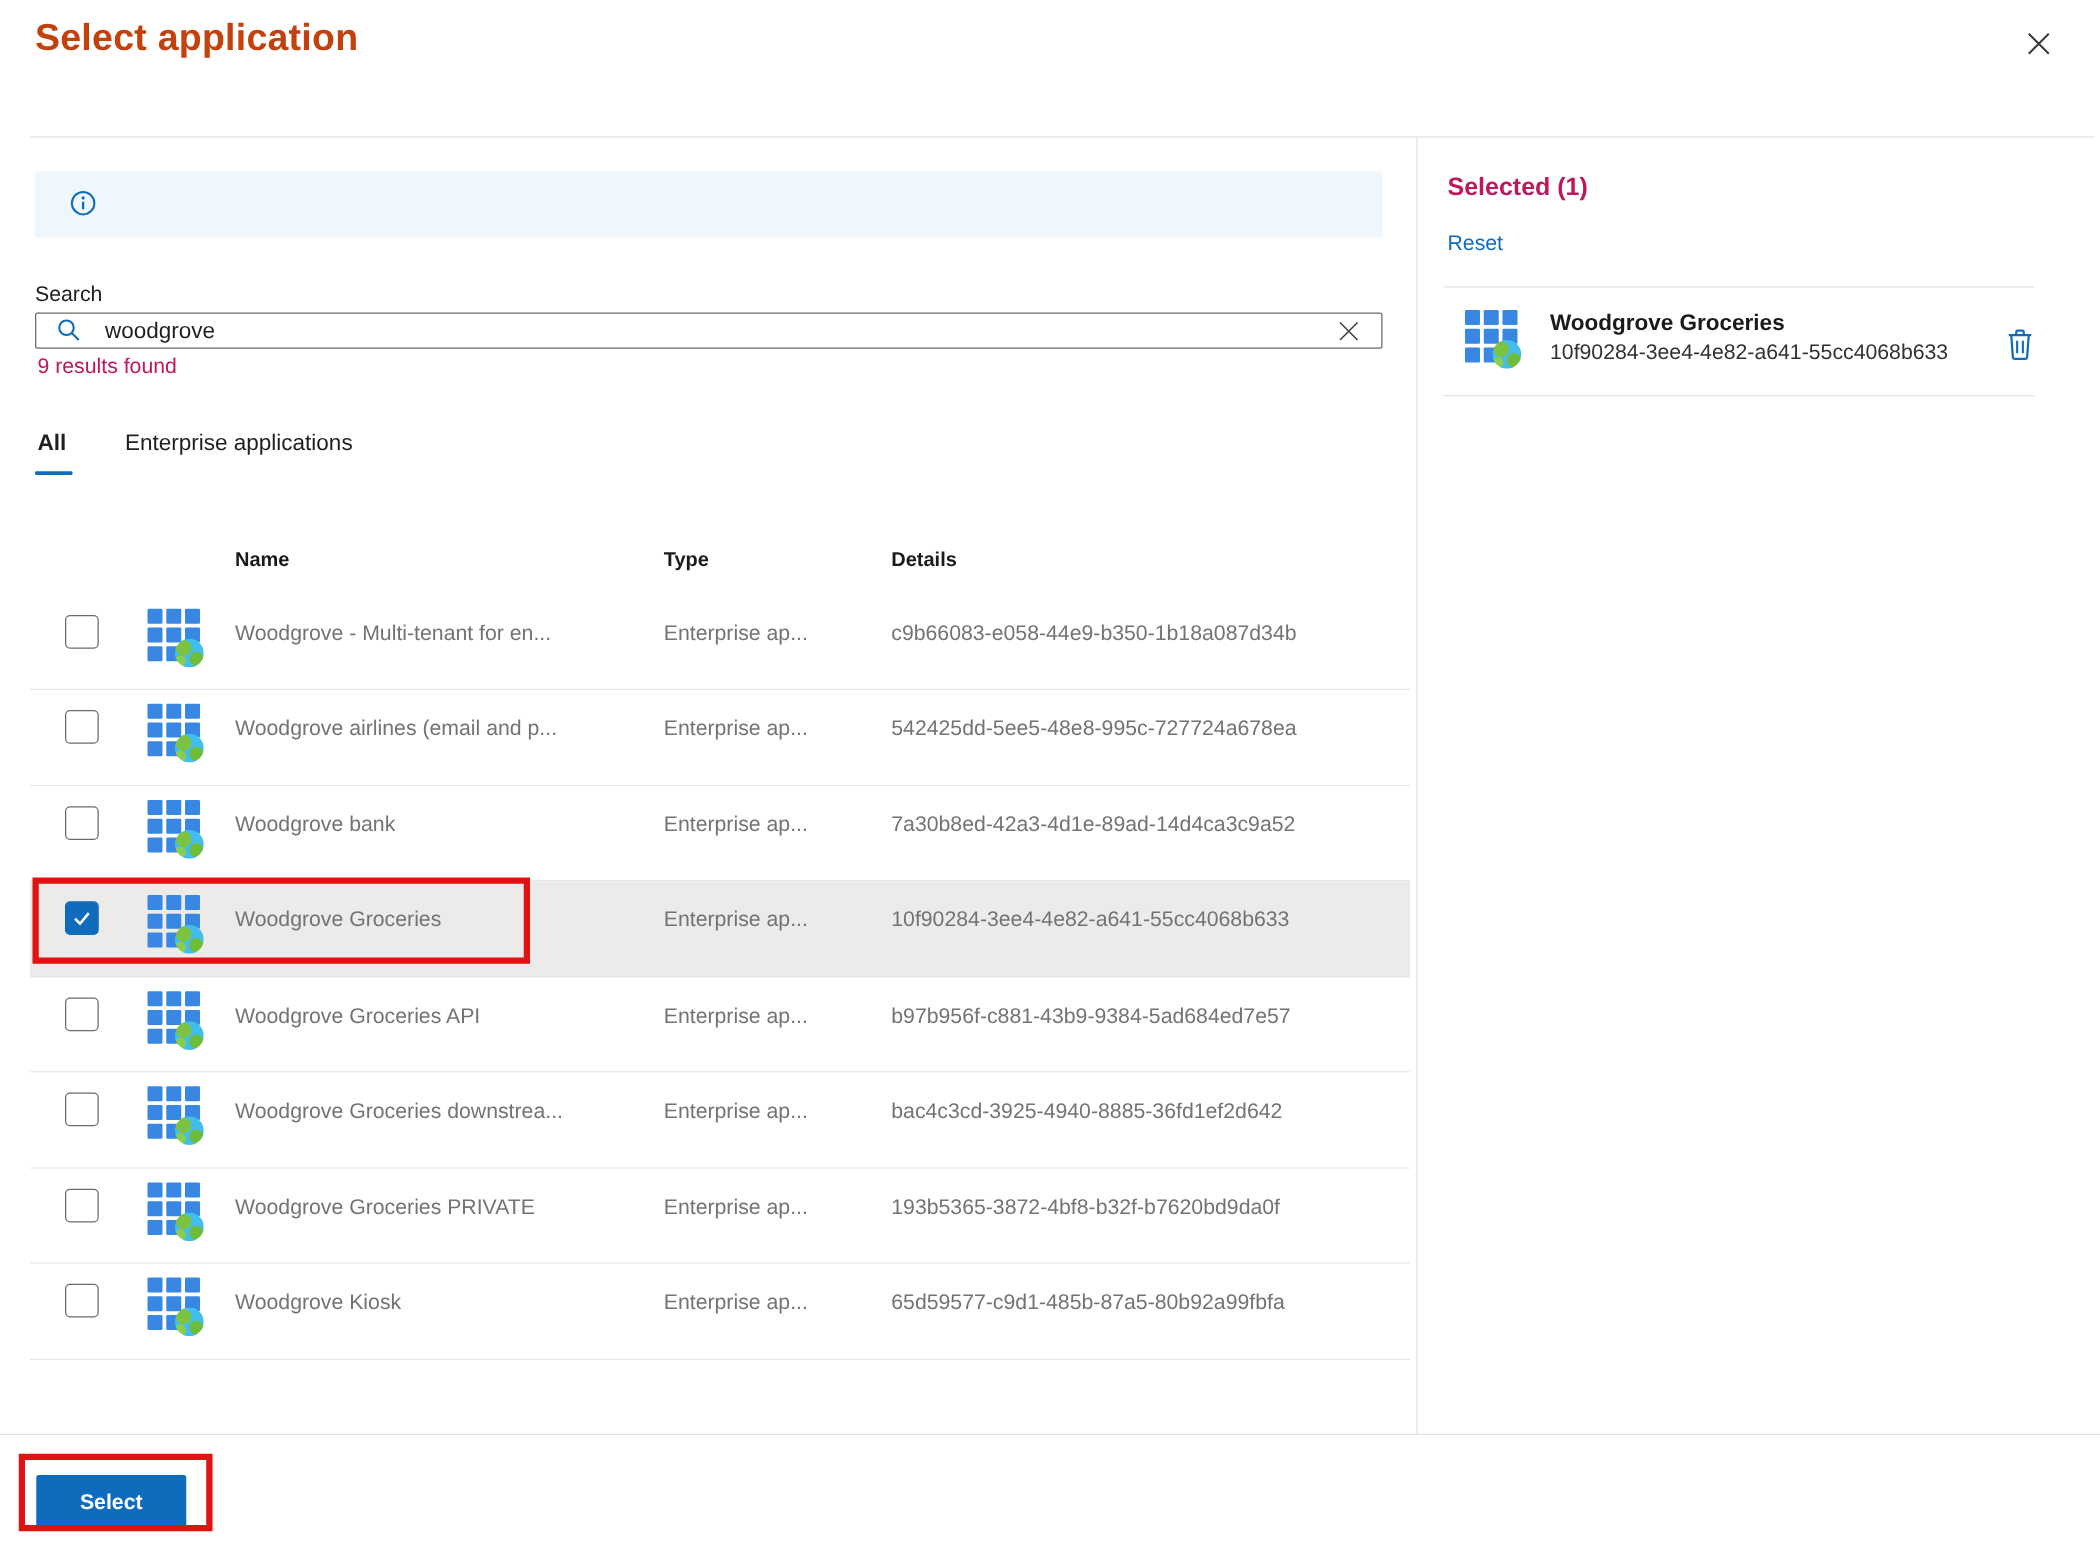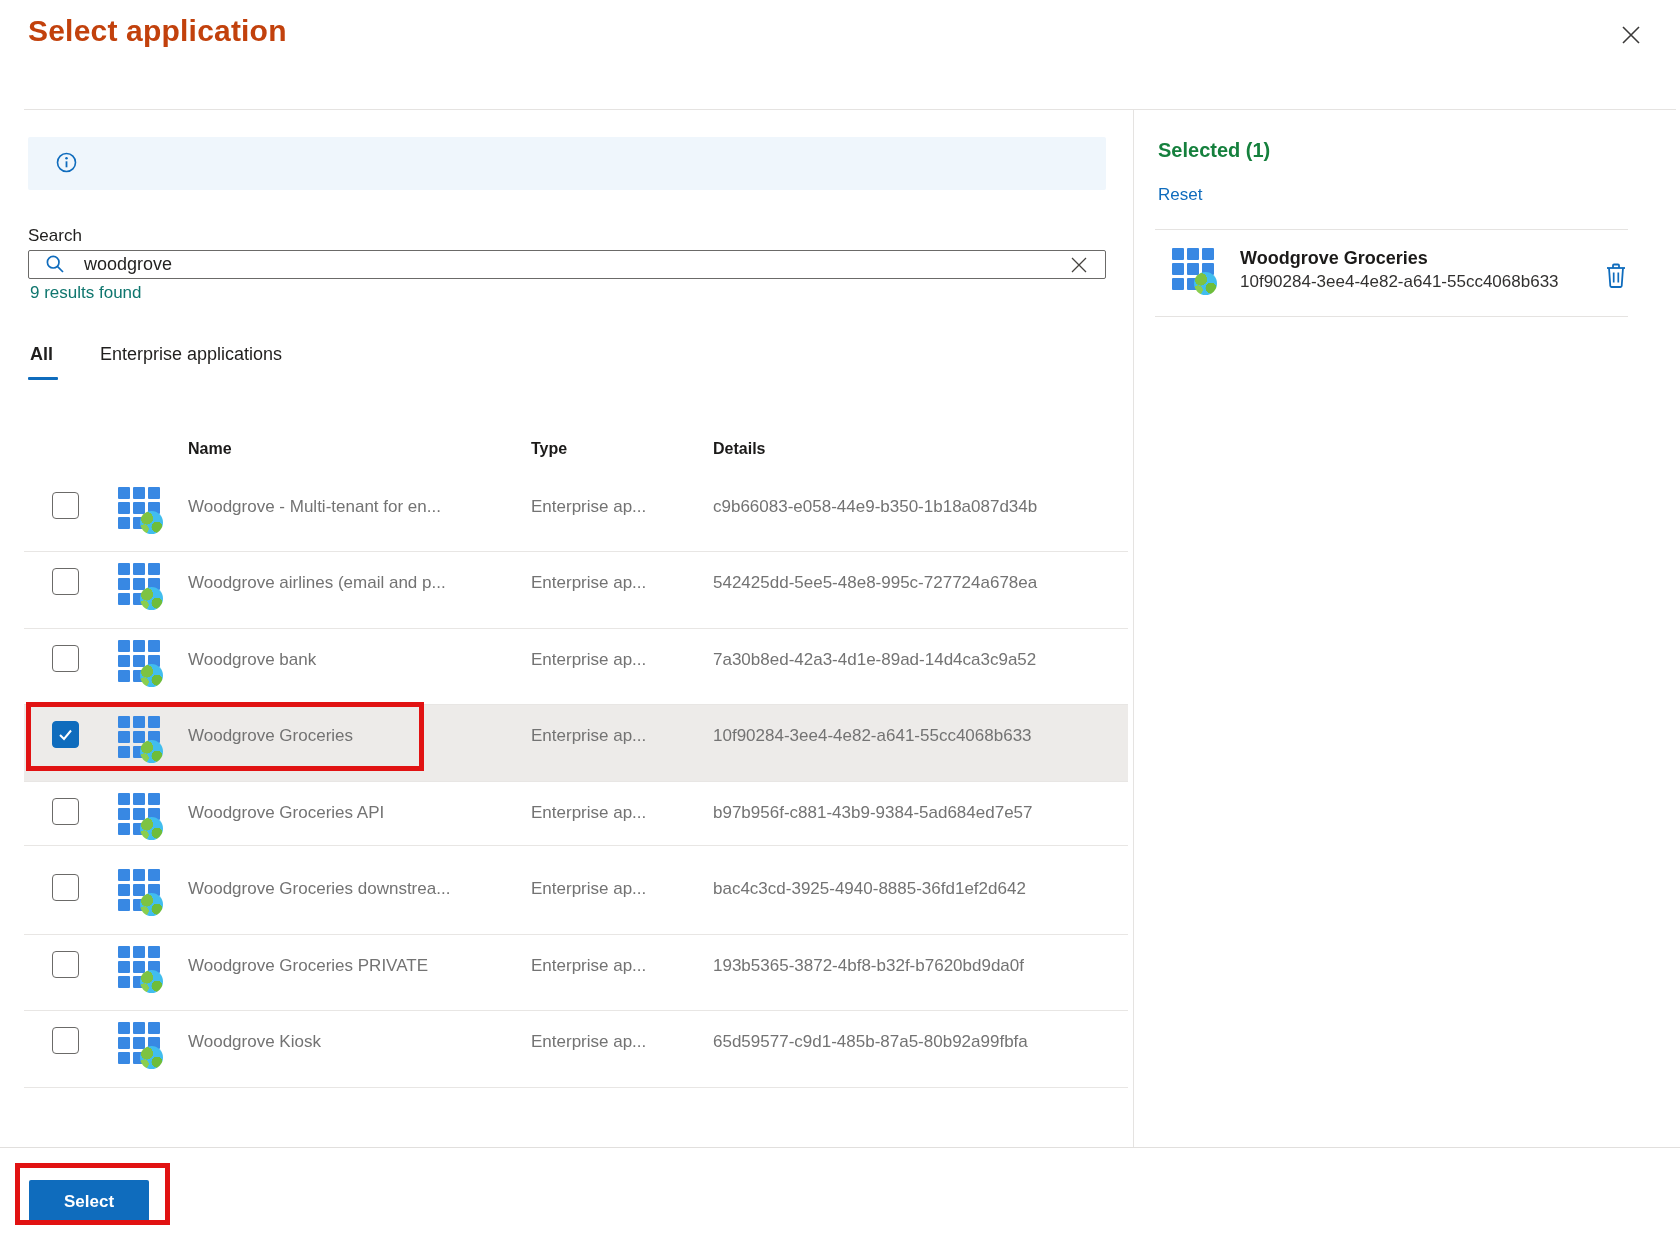--- a/index.html
+++ b/index.html
@@ -14,21 +14,21 @@
 
   .banner{left:28px;top:137px;width:1078px;height:53px;background:var(--banner-bg);border-radius:2px;}
   .banner-icon{left:56px;top:152px;width:21px;height:21px;}
   .banner-text{left:90px;top:154px;font-size:17px;color:#2b2a29;}
 
   .search-label{left:28px;top:226px;font-size:17px;color:#1f1e1d;}
   .search-box{left:28px;top:250px;width:1078px;height:29px;border:1px solid #6b6a68;border-radius:2px;box-sizing:border-box;background:#fff;}
   .search-glass{left:45px;top:254px;width:21px;height:21px;}
   .search-value{left:84px;top:250px;height:29px;line-height:29px;font-size:18px;color:#201f1e;text-align:right;}
   .search-clear{left:1066px;top:252px;width:26px;height:26px;cursor:pointer;display:flex;align-items:center;justify-content:center;}
-  .results-count{left:30px;top:283px;font-size:17px;color:#0f766e;}
+  .results-count{left:30px;top:283px;font-size:17px;color:#be185d;}
 
   .tab{top:344px;font-size:18px;color:#201f1e;cursor:pointer;}
   .tab.active{font-weight:600;text-align:center;}
   .tab-underline{left:28px;top:377px;width:30px;height:3px;background:var(--accent);border-radius:1px;}
 
   .col-head{top:440px;font-size:16px;font-weight:600;color:#1b1a19;}
 
   #rows{position:absolute;left:0;top:0;}
   .row{position:absolute;left:24px;width:1104px;box-sizing:border-box;border-bottom:1px solid #e8e6e4;background:#fff;}
   .row.hl{background:var(--highlight-bg);}
@@ -46,21 +46,21 @@
           #41bdee;
          left:22px;top:24px;}
   .row .appicon{left:94px;top:11px;}
   .cell{position:absolute;top:21px;font-size:17px;color:#737373;white-space:nowrap;}
   .cell.name{left:164px;}
   .cell.type{left:507px;}
   .cell.details{left:689px;text-align:center;}
 
   .red-box{position:absolute;border:5px solid var(--annotation-red);box-sizing:border-box;background:transparent;z-index:5;}
 
-  .sel-title{left:1158px;top:139px;font-size:20px;font-weight:600;color:#15803d;}
+  .sel-title{left:1158px;top:139px;font-size:20px;font-weight:600;color:#be185d;}
   .reset-link{left:1158px;top:185px;font-size:17px;color:var(--accent);cursor:pointer;}
   .sel-card-icon{left:1172px;top:248px;}
   .sel-name{left:1240px;top:248px;font-size:18px;font-weight:600;color:#1b1a19;}
   .sel-id{left:1240px;top:272px;font-size:17px;color:#323130;}
   .trash-btn{left:1602px;top:260px;width:28px;height:30px;cursor:pointer;display:flex;align-items:center;justify-content:center;}
 
   .select-btn{left:29px;top:1180px;width:120px;height:44px;background:var(--accent);color:#fff;border:none;
               border-radius:2px;font-size:17px;font-weight:600;font-family:"Liberation Sans",sans-serif;cursor:pointer;}
 </style>
 </head>
@@ -182,21 +182,21 @@
           <div class="sq"></div>
           <div class="sq"></div>
           <div class="sq"></div>
           <div class="sq"></div>
           <div class="globe"></div>
         </div>
         <div class="cell name">Woodgrove Groceries</div>
         <div class="cell type">Enterprise ap...</div>
         <div class="cell details">10f90284-3ee4-4e82-a641-55cc4068b633</div>
       </div>
-      <div class="row" style="top: 782px; height: 64px;">
+      <div class="row" style="top: 782px; height: 76px;">
         <div class="cb"></div>
         <div class="appicon">
           <div class="sq"></div>
           <div class="sq"></div>
           <div class="sq"></div>
           <div class="sq"></div>
           <div class="sq"></div>
           <div class="sq"></div>
           <div class="sq"></div>
           <div class="sq"></div>

